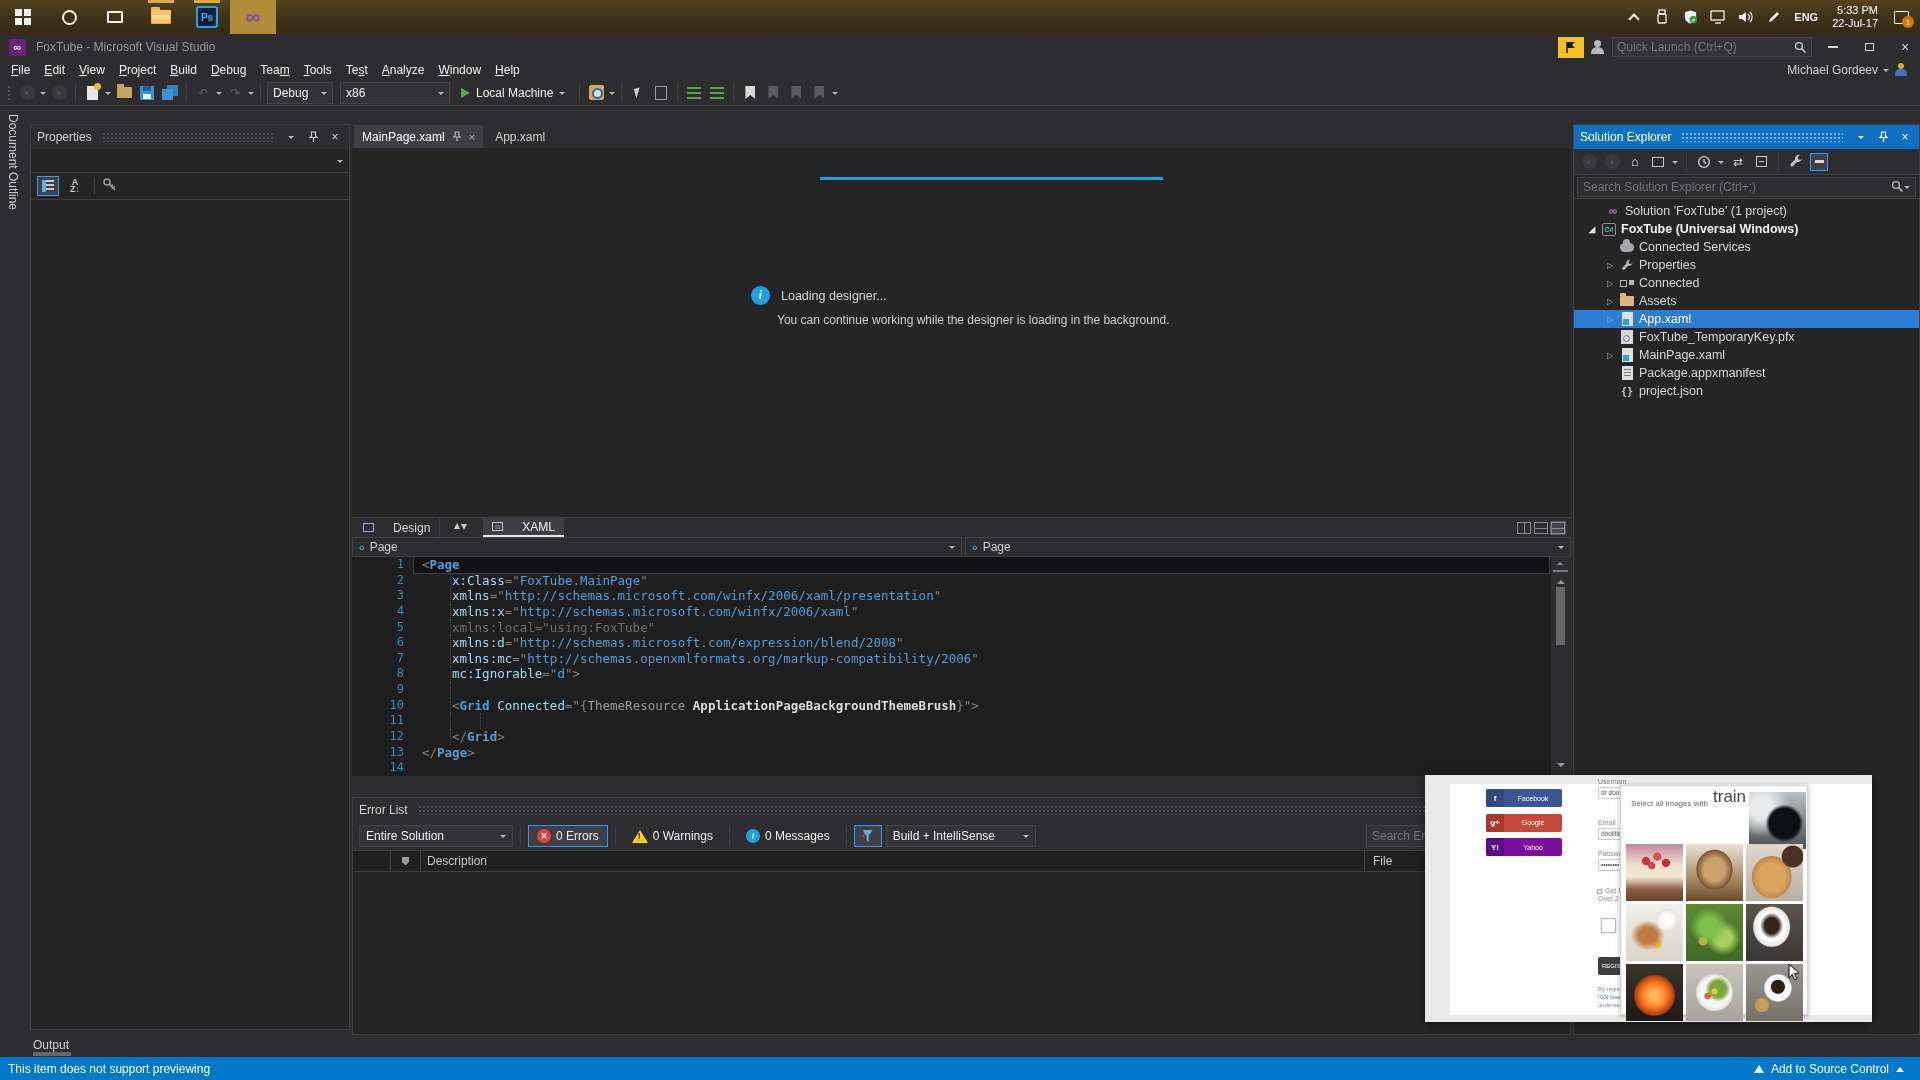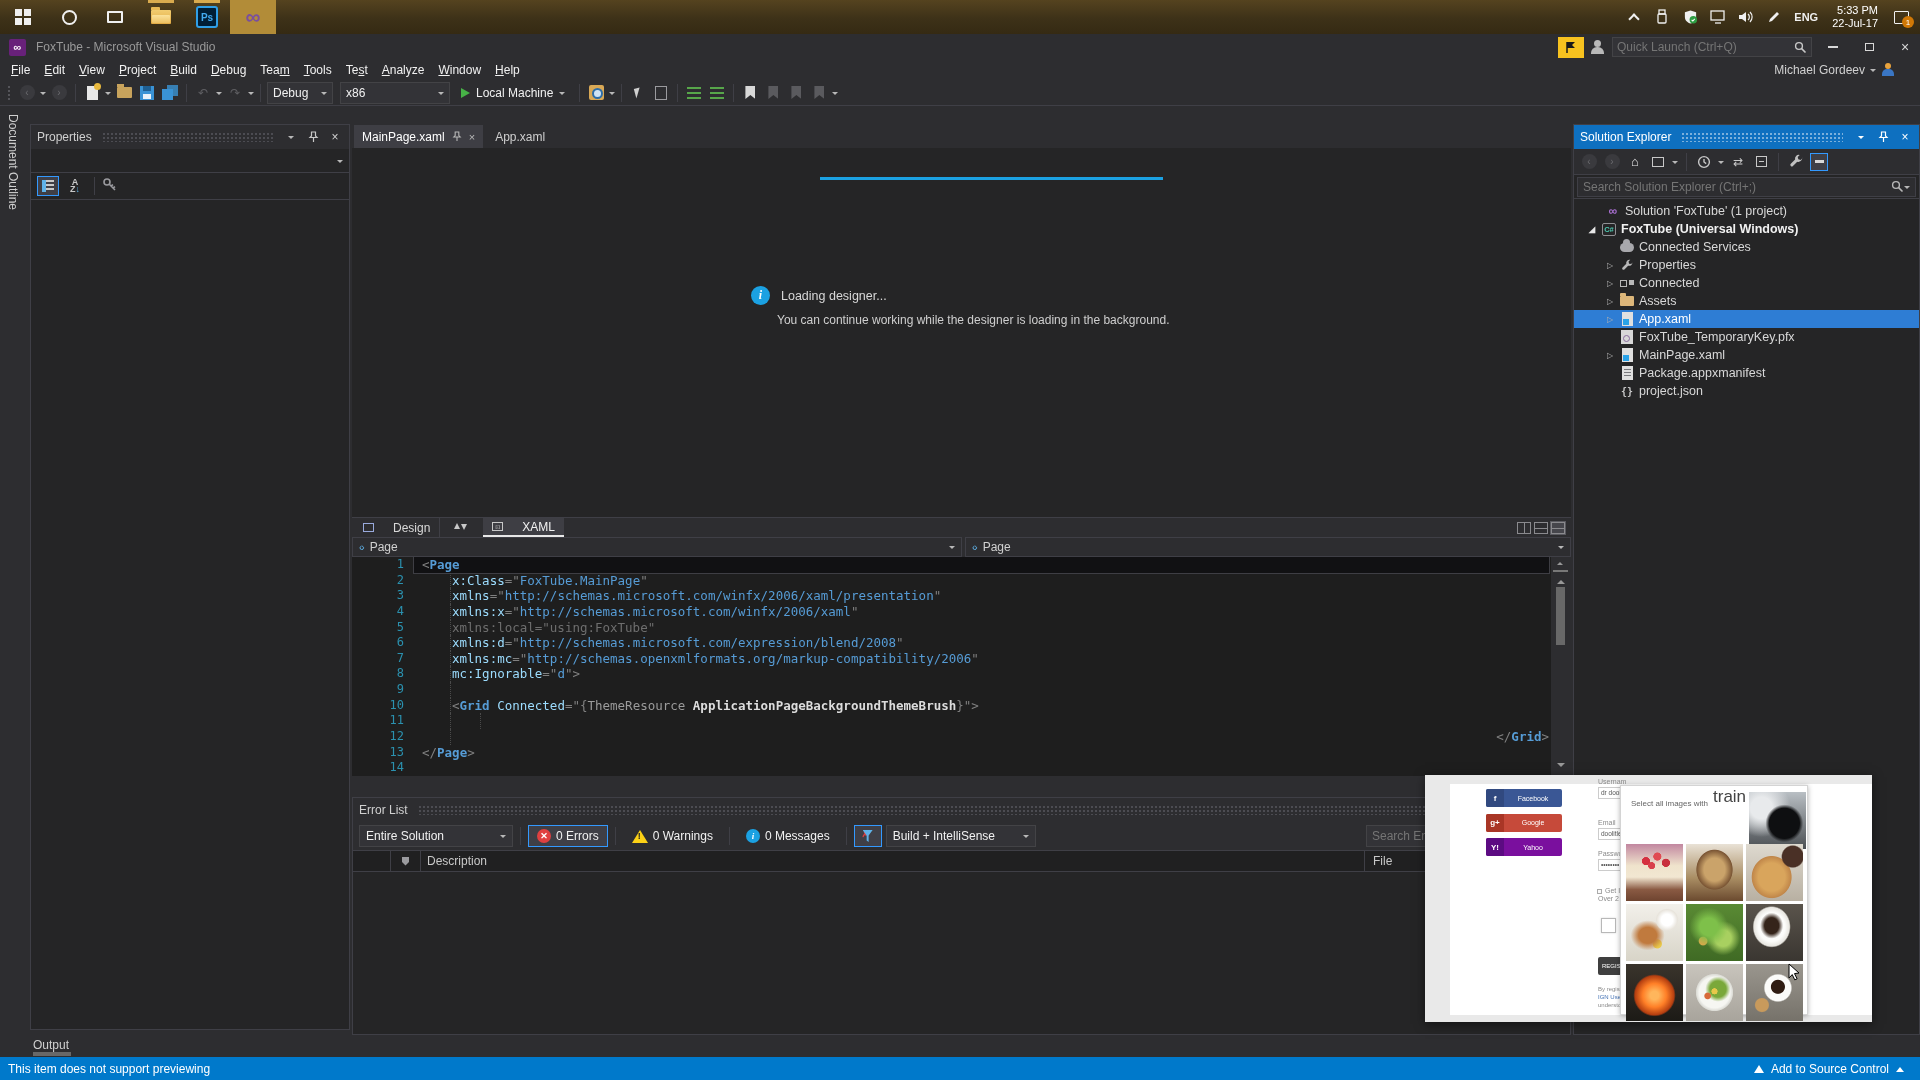--- a/index.html
+++ b/index.html
@@ -46,21 +46,21 @@
   .qlaunch input{flex:1;background:transparent;border:none;color:#999;font-size:12px;font-family:"Liberation Sans",sans-serif}
   .winbtn{width:30px;height:22px;display:flex;align-items:center;justify-content:center;color:#d8d8d8}
   .minbar{width:10px;height:2px;background:#d8d8d8}
   .restore{width:9px;height:8px;border:1px solid #d8d8d8;position:relative;background:#2d2d30}
   .restore::before{content:"";position:absolute;left:2px;top:-3px;width:9px;height:8px;border:1px solid #d8d8d8;z-index:-1}
   .closex{font-size:14px;line-height:10px}
 
   
   .menubar{left:0;top:60px;width:1920px;height:20px;background:#2d2d30;display:flex;align-items:center;padding-left:4px}
   .menu-item{padding:2px 7px;color:#f1f1f1;font-size:12px;cursor:default}
-  .m-right{margin-left:auto;display:flex;align-items:center;gap:5px;padding-right:25px;color:#d0d0d0}
+  .m-right{margin-left:auto;display:flex;align-items:center;gap:5px;padding-right:12px;color:#d0d0d0}
   .avatar{width:14px;height:14px;position:relative}
   .avatar::before{content:"";position:absolute;left:4px;top:0;width:6px;height:6px;border-radius:50%;background:#e8a33d}
   .avatar::after{content:"";position:absolute;left:1px;top:6px;width:12px;height:7px;border-radius:5px 5px 0 0;background:#3a76c4}
 
   
   .toolbar{left:0;top:80px;width:1920px;height:26px;background:#2d2d30;display:flex;align-items:center;gap:3px;padding-left:4px;border-bottom:1px solid #3f3f46}
   .grip-v{width:4px;height:16px;background-image:radial-gradient(#55555a 1px,transparent 1.1px);background-size:4px 4px;margin:0 3px}
   .tbi{width:20px;height:20px;display:flex;align-items:center;justify-content:center;flex:none}
   .navcirc{width:15px;height:15px;border-radius:50%;background:#3a3a3e;color:#6a6a6e;font-size:10px;display:flex;align-items:center;justify-content:center;line-height:0}
   .dim{color:#5f5f63}
@@ -604,21 +604,21 @@
         <div class="code-line">
           <span class="ln">10</span>
           <span class="lc" style="padding-left: 38px;"><i class="guide" style="left: 36px;"></i><span class="tk-d">&lt;</span><span class="tk-t">Grid</span><span class="tk-p"> </span><span class="tk-a">Connected</span><span class="tk-d">="{</span><span class="tk-r">ThemeResource </span><span class="tk-w">ApplicationPageBackgroundThemeBrush</span><span class="tk-d">}"&gt;</span></span>
         </div>
         <div class="code-line">
           <span class="ln">11</span>
           <span class="lc" style="padding-left: 8px;"><i class="guide" style="left: 36px;"></i><i class="guide" style="left: 66px;"></i></span>
         </div>
         <div class="code-line">
           <span class="ln">12</span>
-          <span class="lc" style="padding-left: 38px; text-align: right;"><i class="guide" style="left: 36px;"></i><span class="tk-d">&lt;/</span><span class="tk-t">Grid</span><span class="tk-d">&gt;</span></span>
+          <span class="lc" style="padding-left: 38px;"><i class="guide" style="left: 36px;"></i><span class="tk-d">&lt;/</span><span class="tk-t">Grid</span><span class="tk-d">&gt;</span></span>
         </div>
         <div class="code-line">
           <span class="ln">13</span>
           <span class="lc" style="padding-left: 8px;"><span class="tk-d">&lt;/</span><span class="tk-t">Page</span><span class="tk-d">&gt;</span></span>
         </div>
         <div class="code-line">
           <span class="ln">14</span>
           <span class="lc" style="padding-left: 8px;"></span>
         </div>
       </div>

